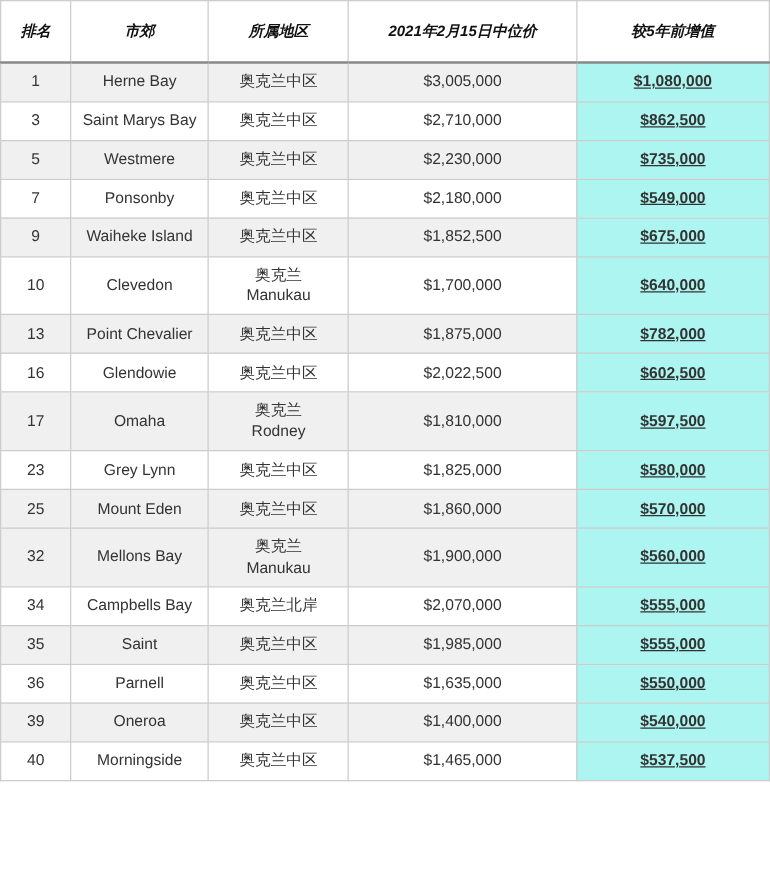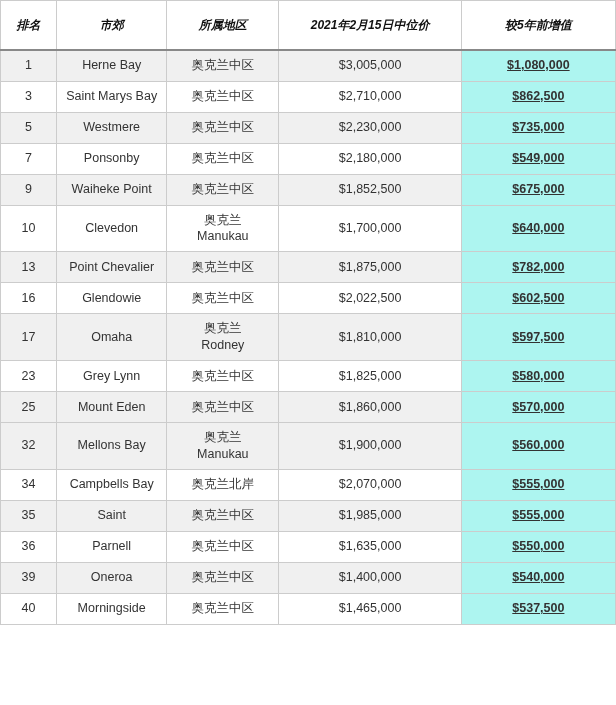--- a/index.html
+++ b/index.html
@@ -109,21 +109,21 @@
         </tr>
         <tr class="even">
           <td class="rank">7</td>
           <td class="suburb">Ponsonby</td>
           <td class="region">奥克兰中区</td>
           <td class="price">$2,180,000</td>
           <td class="growth">$549,000</td>
         </tr>
         <tr class="odd">
           <td class="rank">9</td>
-          <td class="suburb">Waiheke Point</td>
+          <td class="suburb">Waiheke Island</td>
           <td class="region">奥克兰中区</td>
           <td class="price">$1,852,500</td>
           <td class="growth">$675,000</td>
         </tr>
         <tr class="even">
           <td class="rank">10</td>
           <td class="suburb">Clevedon</td>
           <td class="region">奥克兰<br>Manukau</td>
           <td class="price">$1,700,000</td>
           <td class="growth">$640,000</td>

